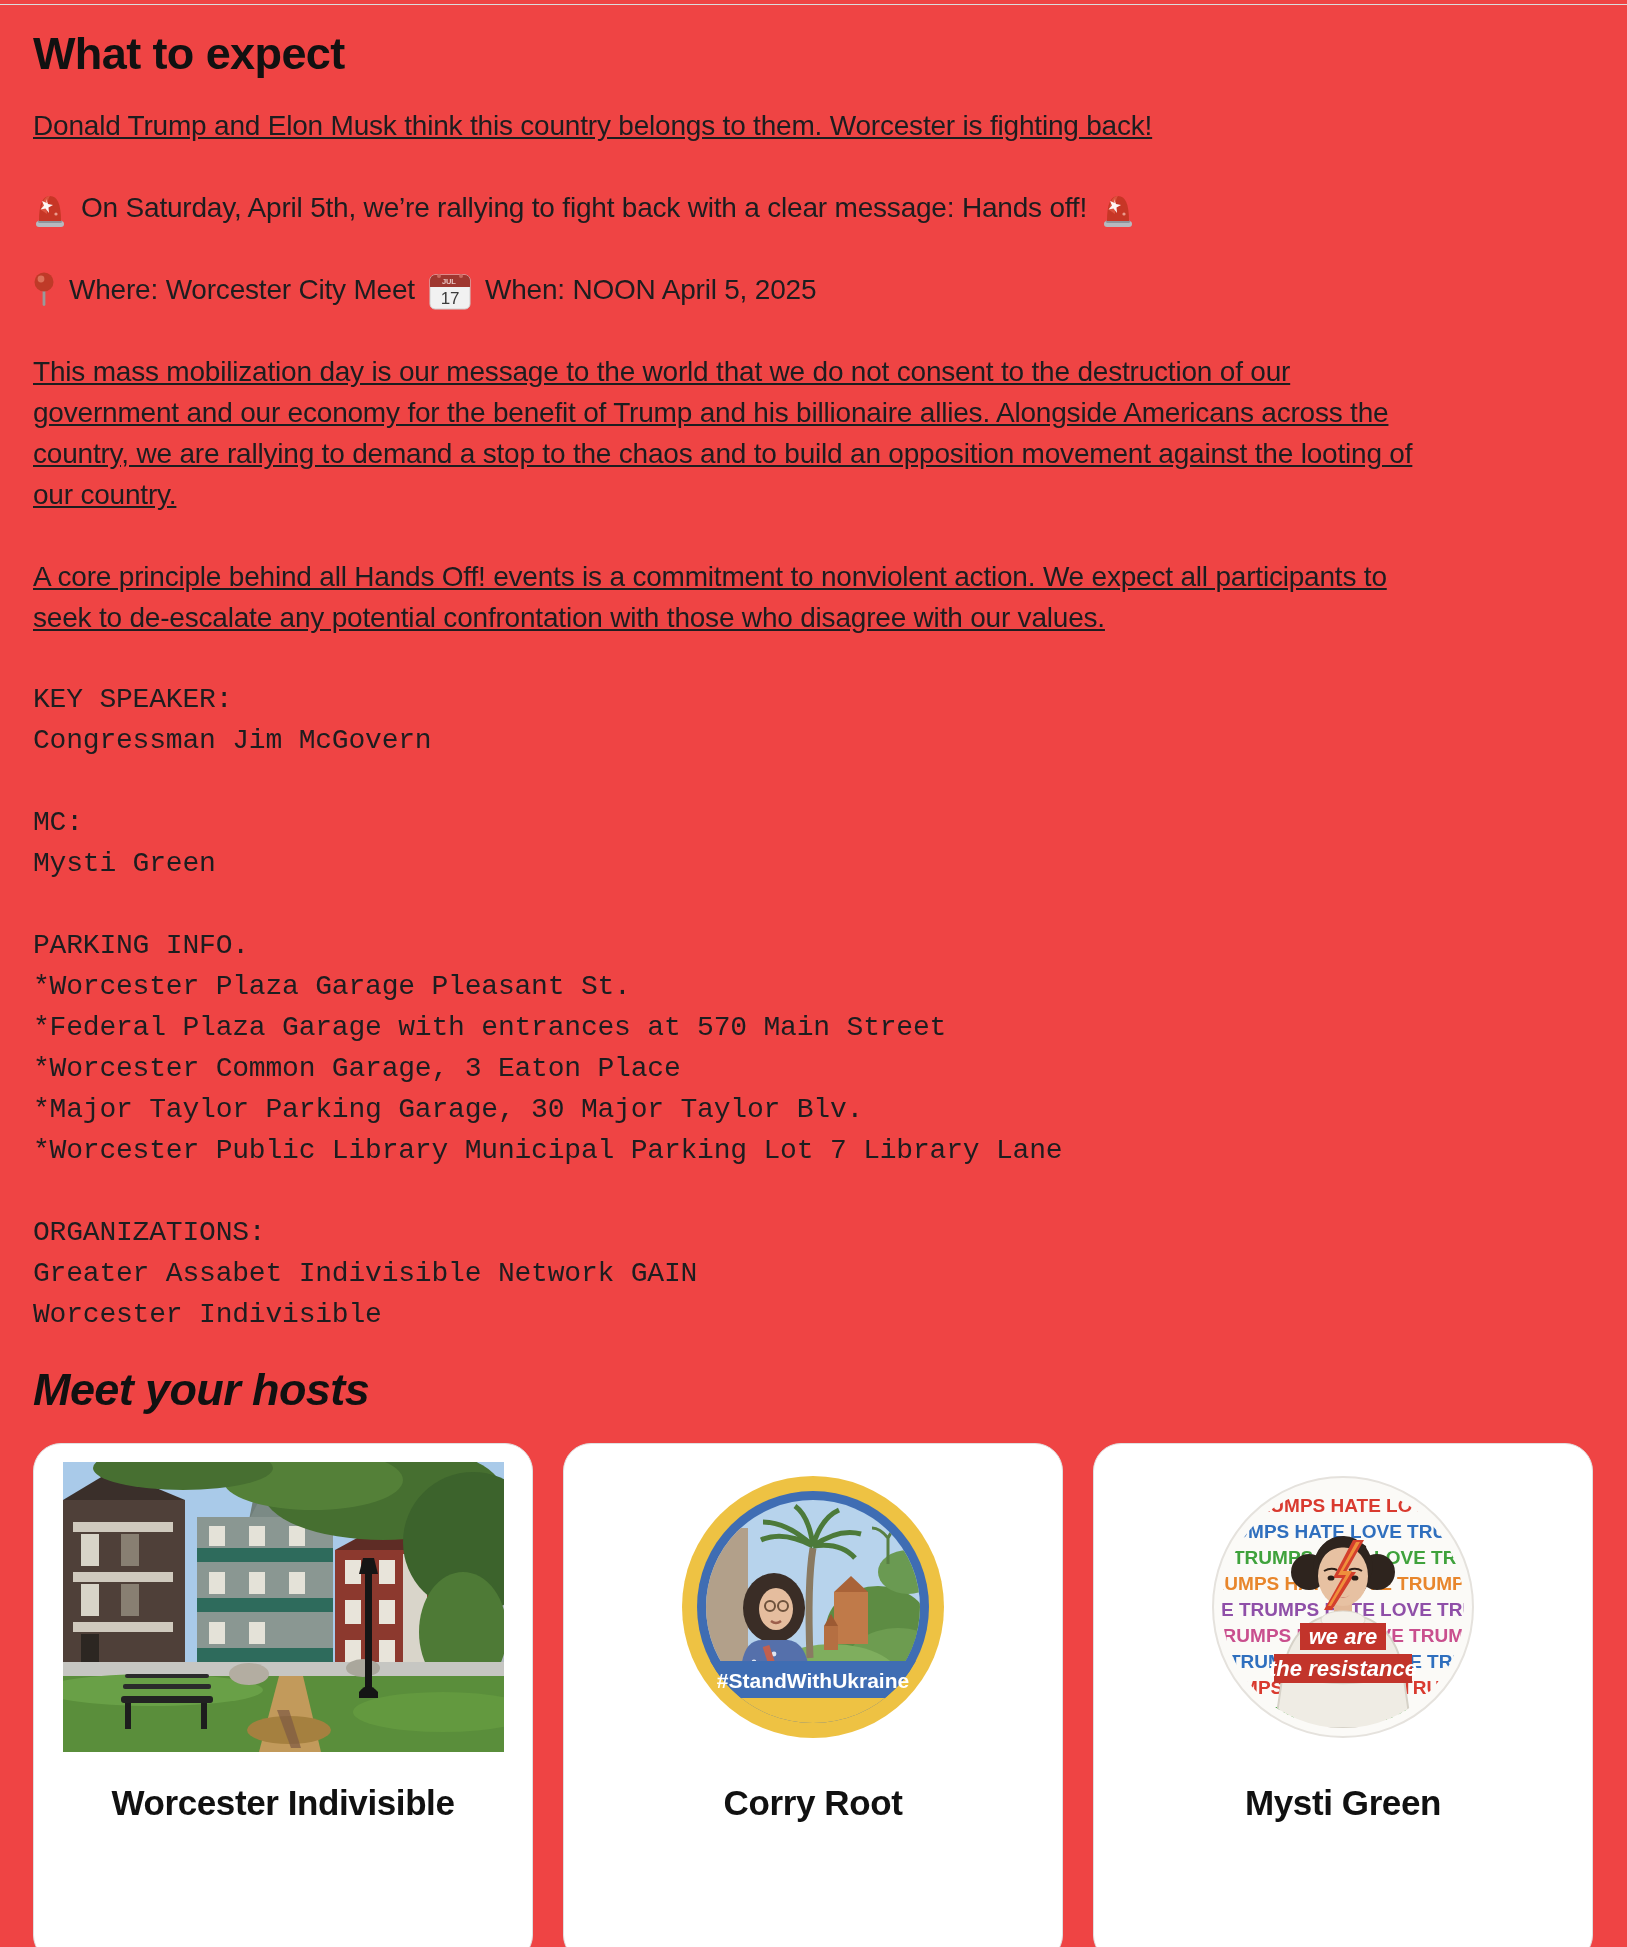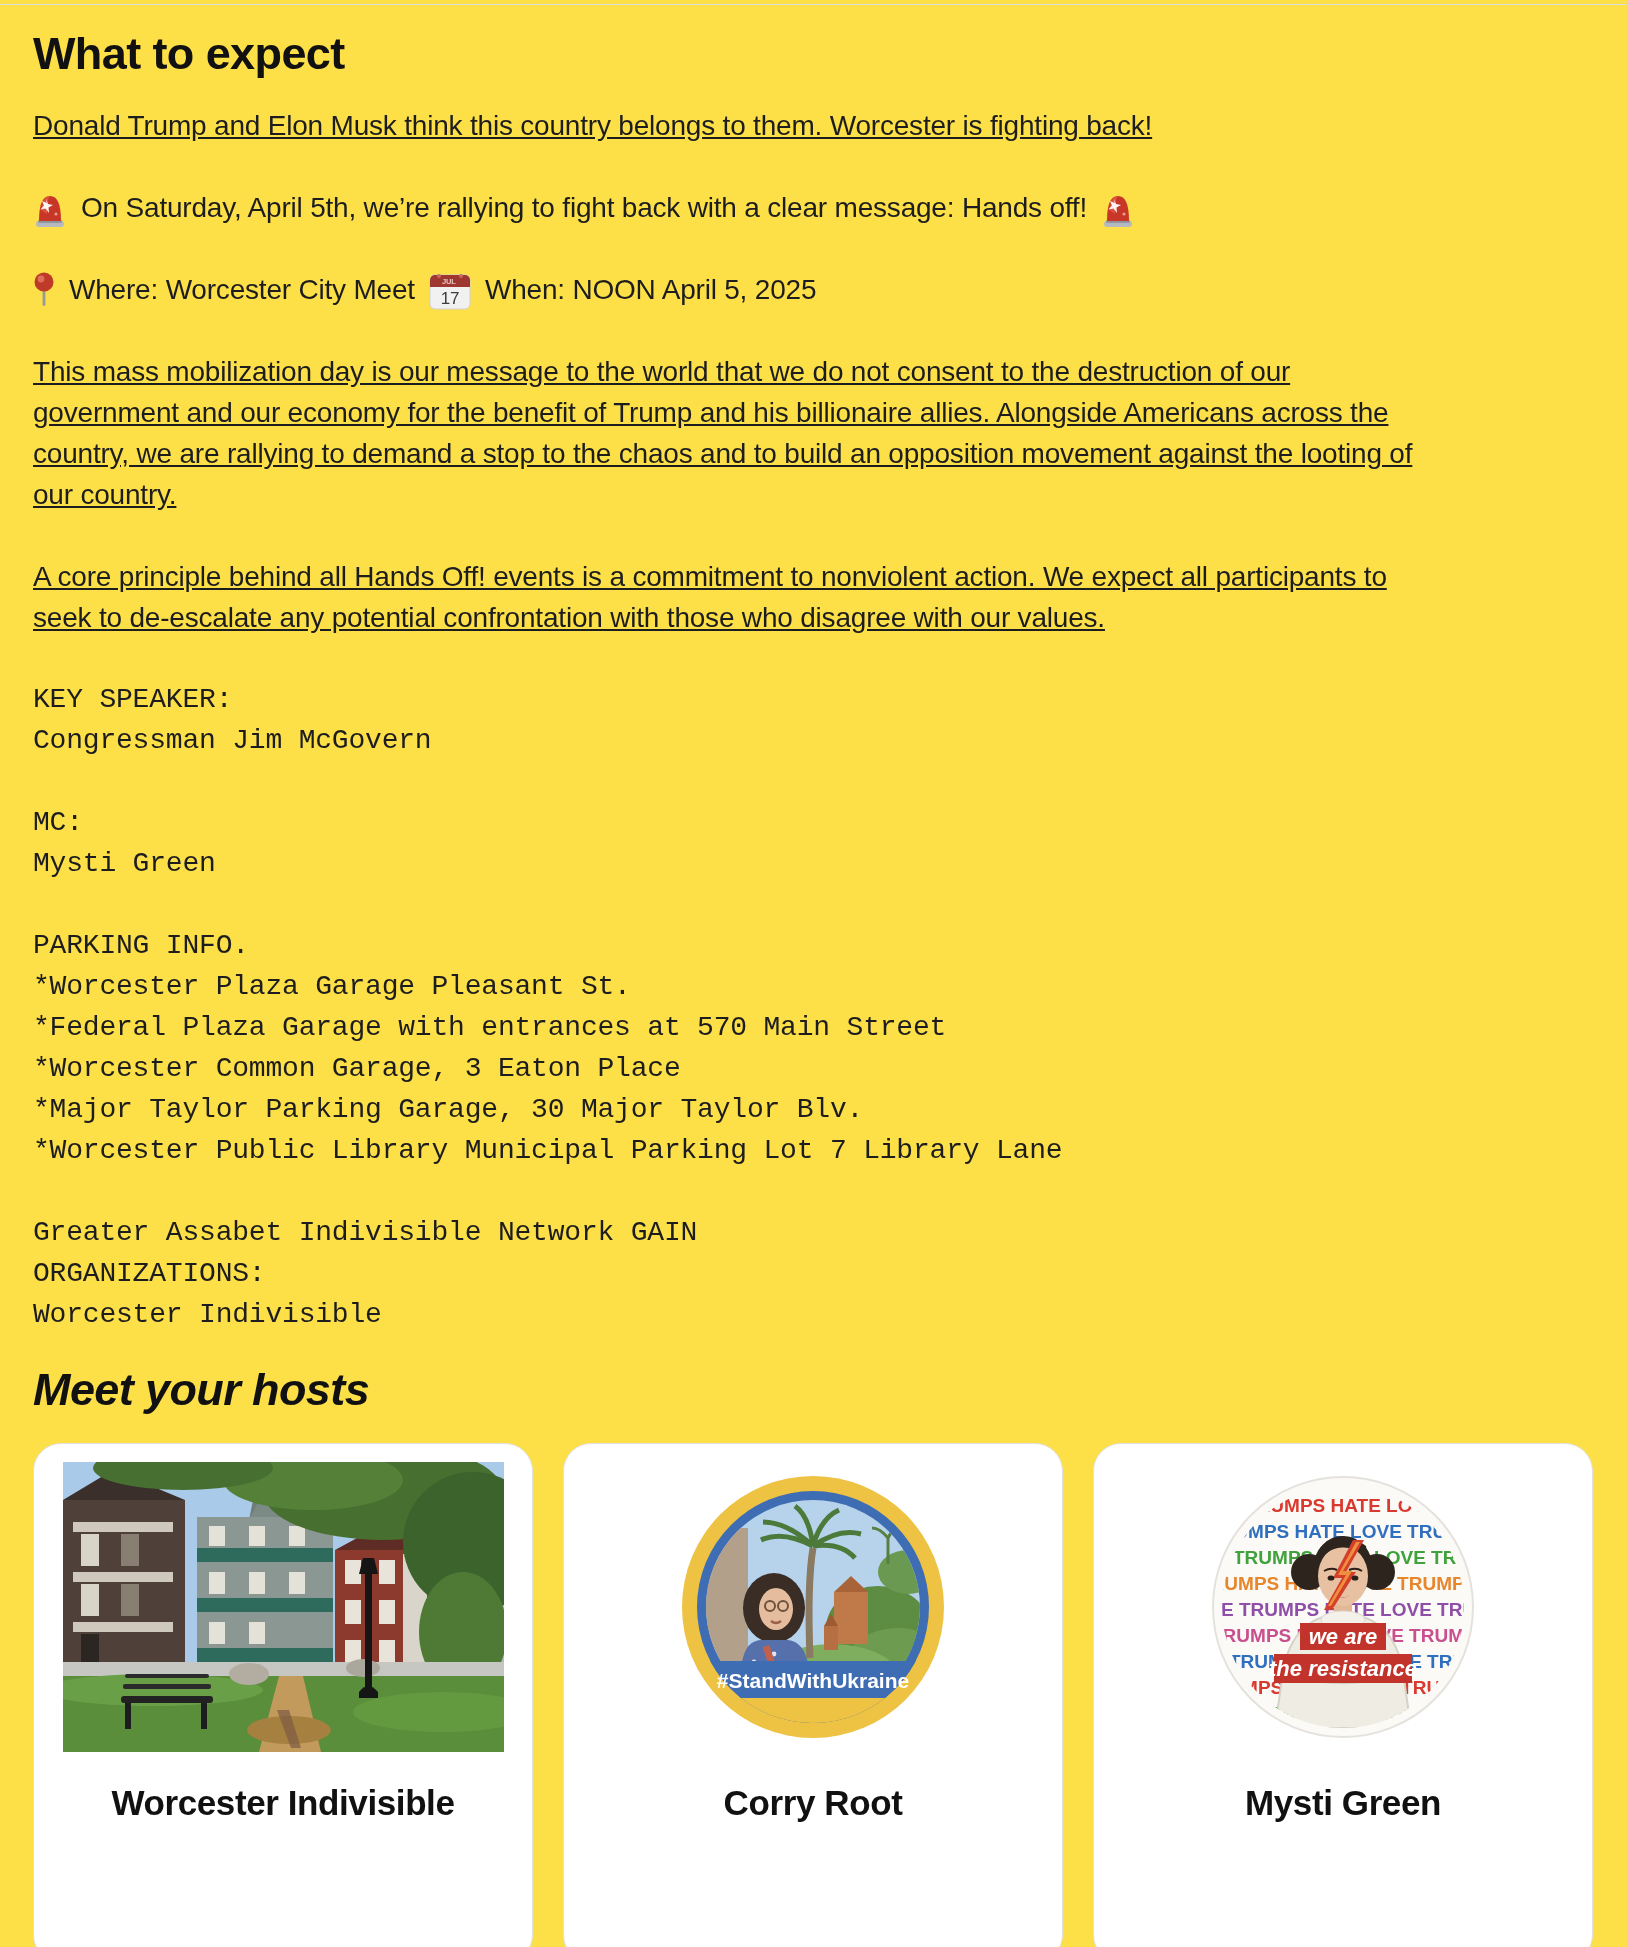--- a/index.html
+++ b/index.html
@@ -1,16 +1,16 @@
 <!DOCTYPE html>
 <html><head>
 <meta charset="utf-8">
 <style>
   html,body{margin:0;padding:0;background:#fff;}
-  .page{position:relative;width:1627px;height:1947px;overflow:hidden;background:#fde047;
+  .page{position:relative;width:1627px;height:1947px;overflow:hidden;background:#ef4444;
         font-family:"Liberation Sans","DejaVu Sans",sans-serif;color:#1d1d1f;}
   .top-divider{height:1px;background:#dcdcdc;margin-top:4px;}
   .content{padding:0 33px;}
   h2{font-size:45px;line-height:50px;font-weight:700;color:#111;letter-spacing:-0.6px;margin:0;}
   h2.first{margin:24px 0 26px;}
   h2.hosts-title{margin:30px 0 28px;font-style:italic;}
   p.body{margin:0 0 41px;font-size:28px;line-height:41px;letter-spacing:-0.2px;color:#1d1d1f;}
   .pre{white-space:pre;text-decoration:underline;}
   .line{display:block;white-space:pre;font-family:Liberation Mono, monospace;}
   .iconline{display:flex;align-items:flex-end;gap:14px;}
@@ -96,22 +96,22 @@
     <p class="body">
       <span class="line">PARKING INFO.</span>
       <span class="line">*Worcester Plaza Garage Pleasant St.</span>
       <span class="line">*Federal Plaza Garage with entrances at 570 Main Street</span>
       <span class="line">*Worcester Common Garage, 3 Eaton Place</span>
       <span class="line">*Major Taylor Parking Garage, 30 Major Taylor Blv.</span>
       <span class="line">*Worcester Public Library Municipal Parking Lot 7 Library Lane</span>
     </p>
 
     <p class="body" style="margin-bottom:0">
+      <span class="line">ORGANIZATIONS:</span>
       <span class="line">Greater Assabet Indivisible Network GAIN</span>
-      <span class="line">ORGANIZATIONS:</span>
       <span class="line">Worcester Indivisible</span>
     </p>
 
     <h2 class="hosts-title">Meet your hosts</h2>
 
     <div class="cards">
 
       <div class="card">
         <div class="media">
           <svg width="441" height="290" viewBox="0 0 441 290">

